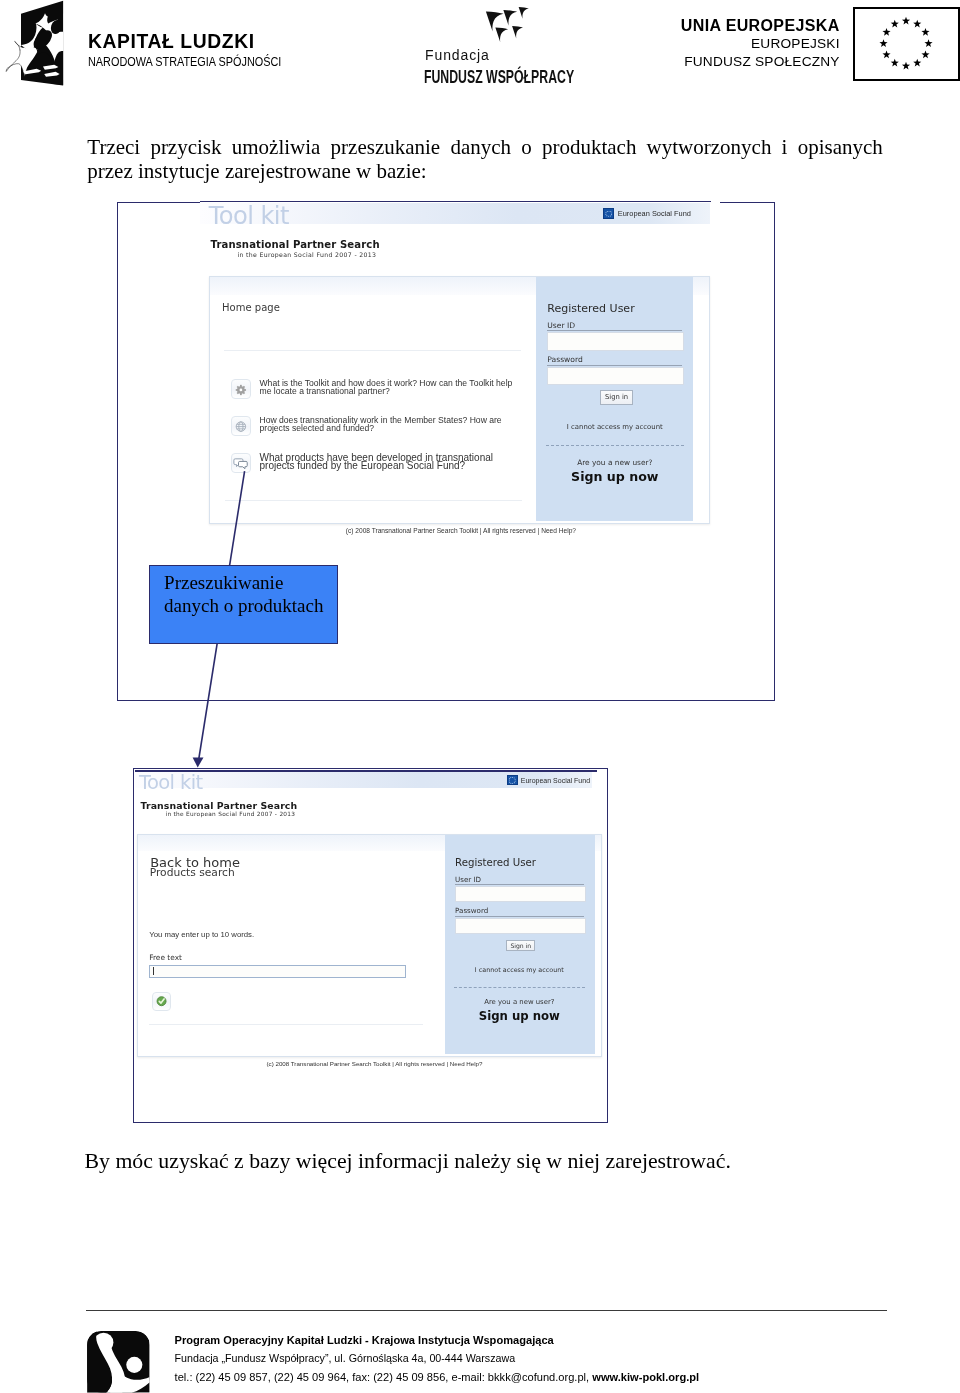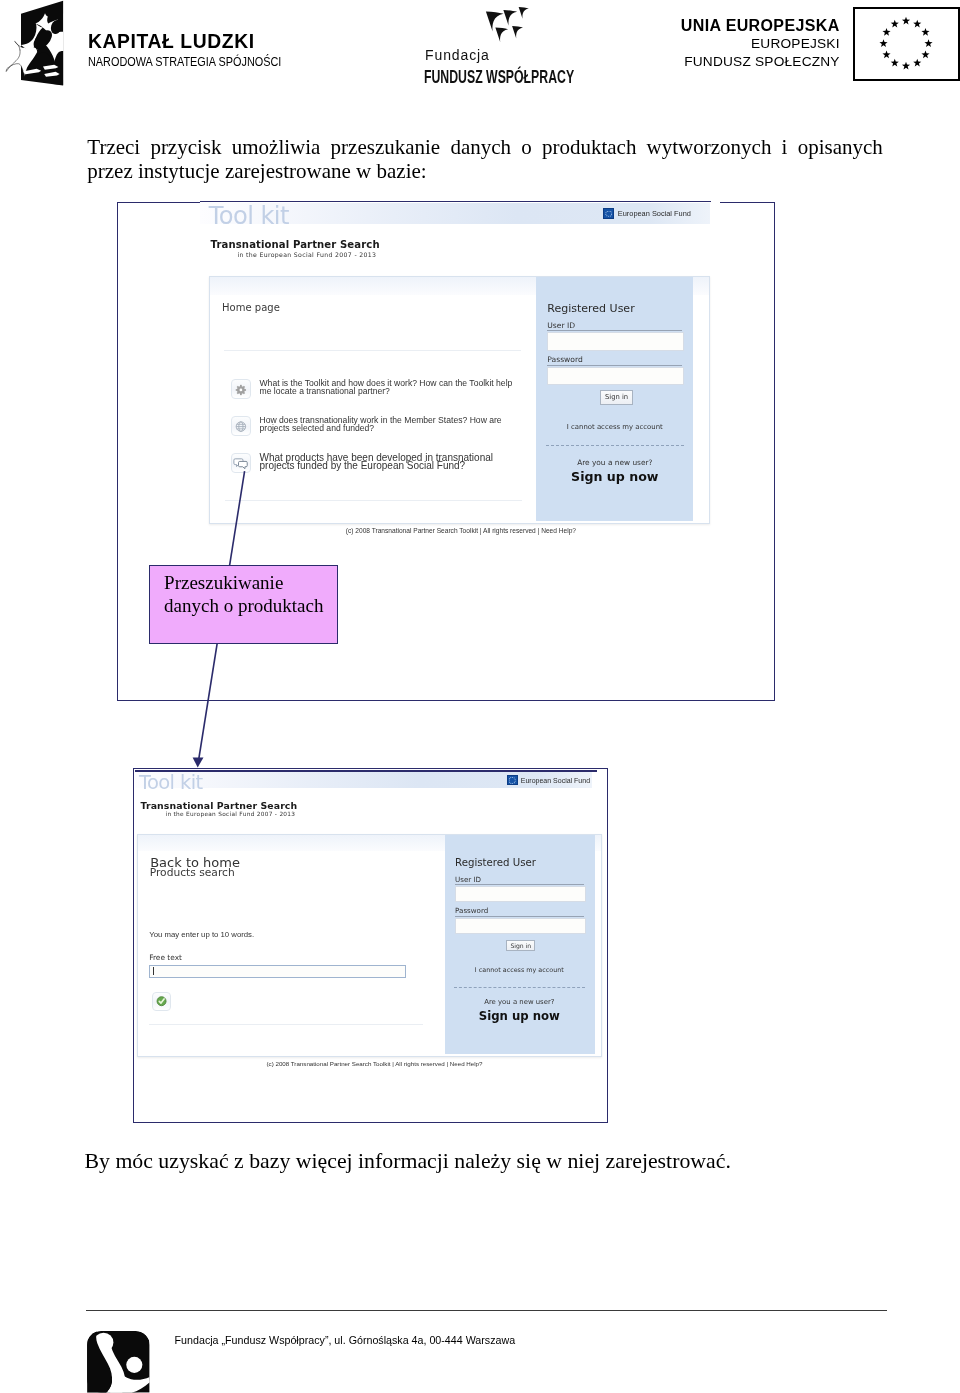--- a/index.html
+++ b/index.html
@@ -27,21 +27,21 @@
 
   
   .para{position:absolute;font-family:"Liberation Serif",serif;font-size:21px;color:#000;text-align:justify;line-height:24px;}
   #p-intro{left:87.3px;top:134.5px;width:795.5px;}
   #p-outro{left:84.5px;top:1149px;width:800px;font-size:21.8px;text-align:left;}
 
   
   #outerbox{position:absolute;left:117px;top:202px;width:658px;height:499px;border:1.4px solid #2b2b6b;box-sizing:border-box;}
 
   
-  #callout{position:absolute;left:149px;top:564.5px;width:189px;height:79px;border:1.2px solid #2b2b6b;box-sizing:border-box;background:#f0abfc;z-index:5;}
+  #callout{position:absolute;left:149px;top:564.5px;width:189px;height:79px;border:1.2px solid #2b2b6b;box-sizing:border-box;background:#3b82f6;z-index:5;}
   #callout div{font-family:"Liberation Serif",serif;font-size:19px;color:#000;line-height:19px;white-space:nowrap;}
   #callout .c1{position:absolute;left:14.1px;top:7.0px;}
   #callout .c2{position:absolute;left:14.1px;top:30.2px;}
 
   
   #arrow{position:absolute;left:185px;top:465px;width:70px;height:310px;z-index:4;}
 
   
   #shot1{left:200px;top:201px;width:520px;height:345px;}
   #shot2{left:134.5px;top:770px;width:468px;height:300px;}
@@ -394,16 +394,18 @@
                  C24.4 39.6 25.8 45.6 24.8 51.4
                  C24.0 56.4 21.8 60.0 18.8 62.2
                  L0 62.2 Z"></path>
 
         <circle cx="47.5" cy="34.0" r="8.1" fill="#fff"></circle>
 
         <path d="M63 51.5 C57.5 56.5 51 60.5 44.8 62.0 L63 62 Z" fill="#0a0a0a"></path>
       </g>
     </svg>
   <div id="ftr-text">
+    <div class="l1">Program Operacyjny Kapitał Ludzki - Krajowa Instytucja Wspomagająca</div>
     <div class="l2">Fundacja „Fundusz Współpracy”, ul. Górnośląska 4a, 00-444 Warszawa</div>
+    <div class="l3"><span>tel.: (22) 45 09 857, (22) 45 09 964, fax: (22) 45 09 856,  e-mail: bkkk@cofund.org.pl, </span><b>www.kiw-pokl.org.pl</b></div>
   </div>
 
 </div>
 
 </body></html>

